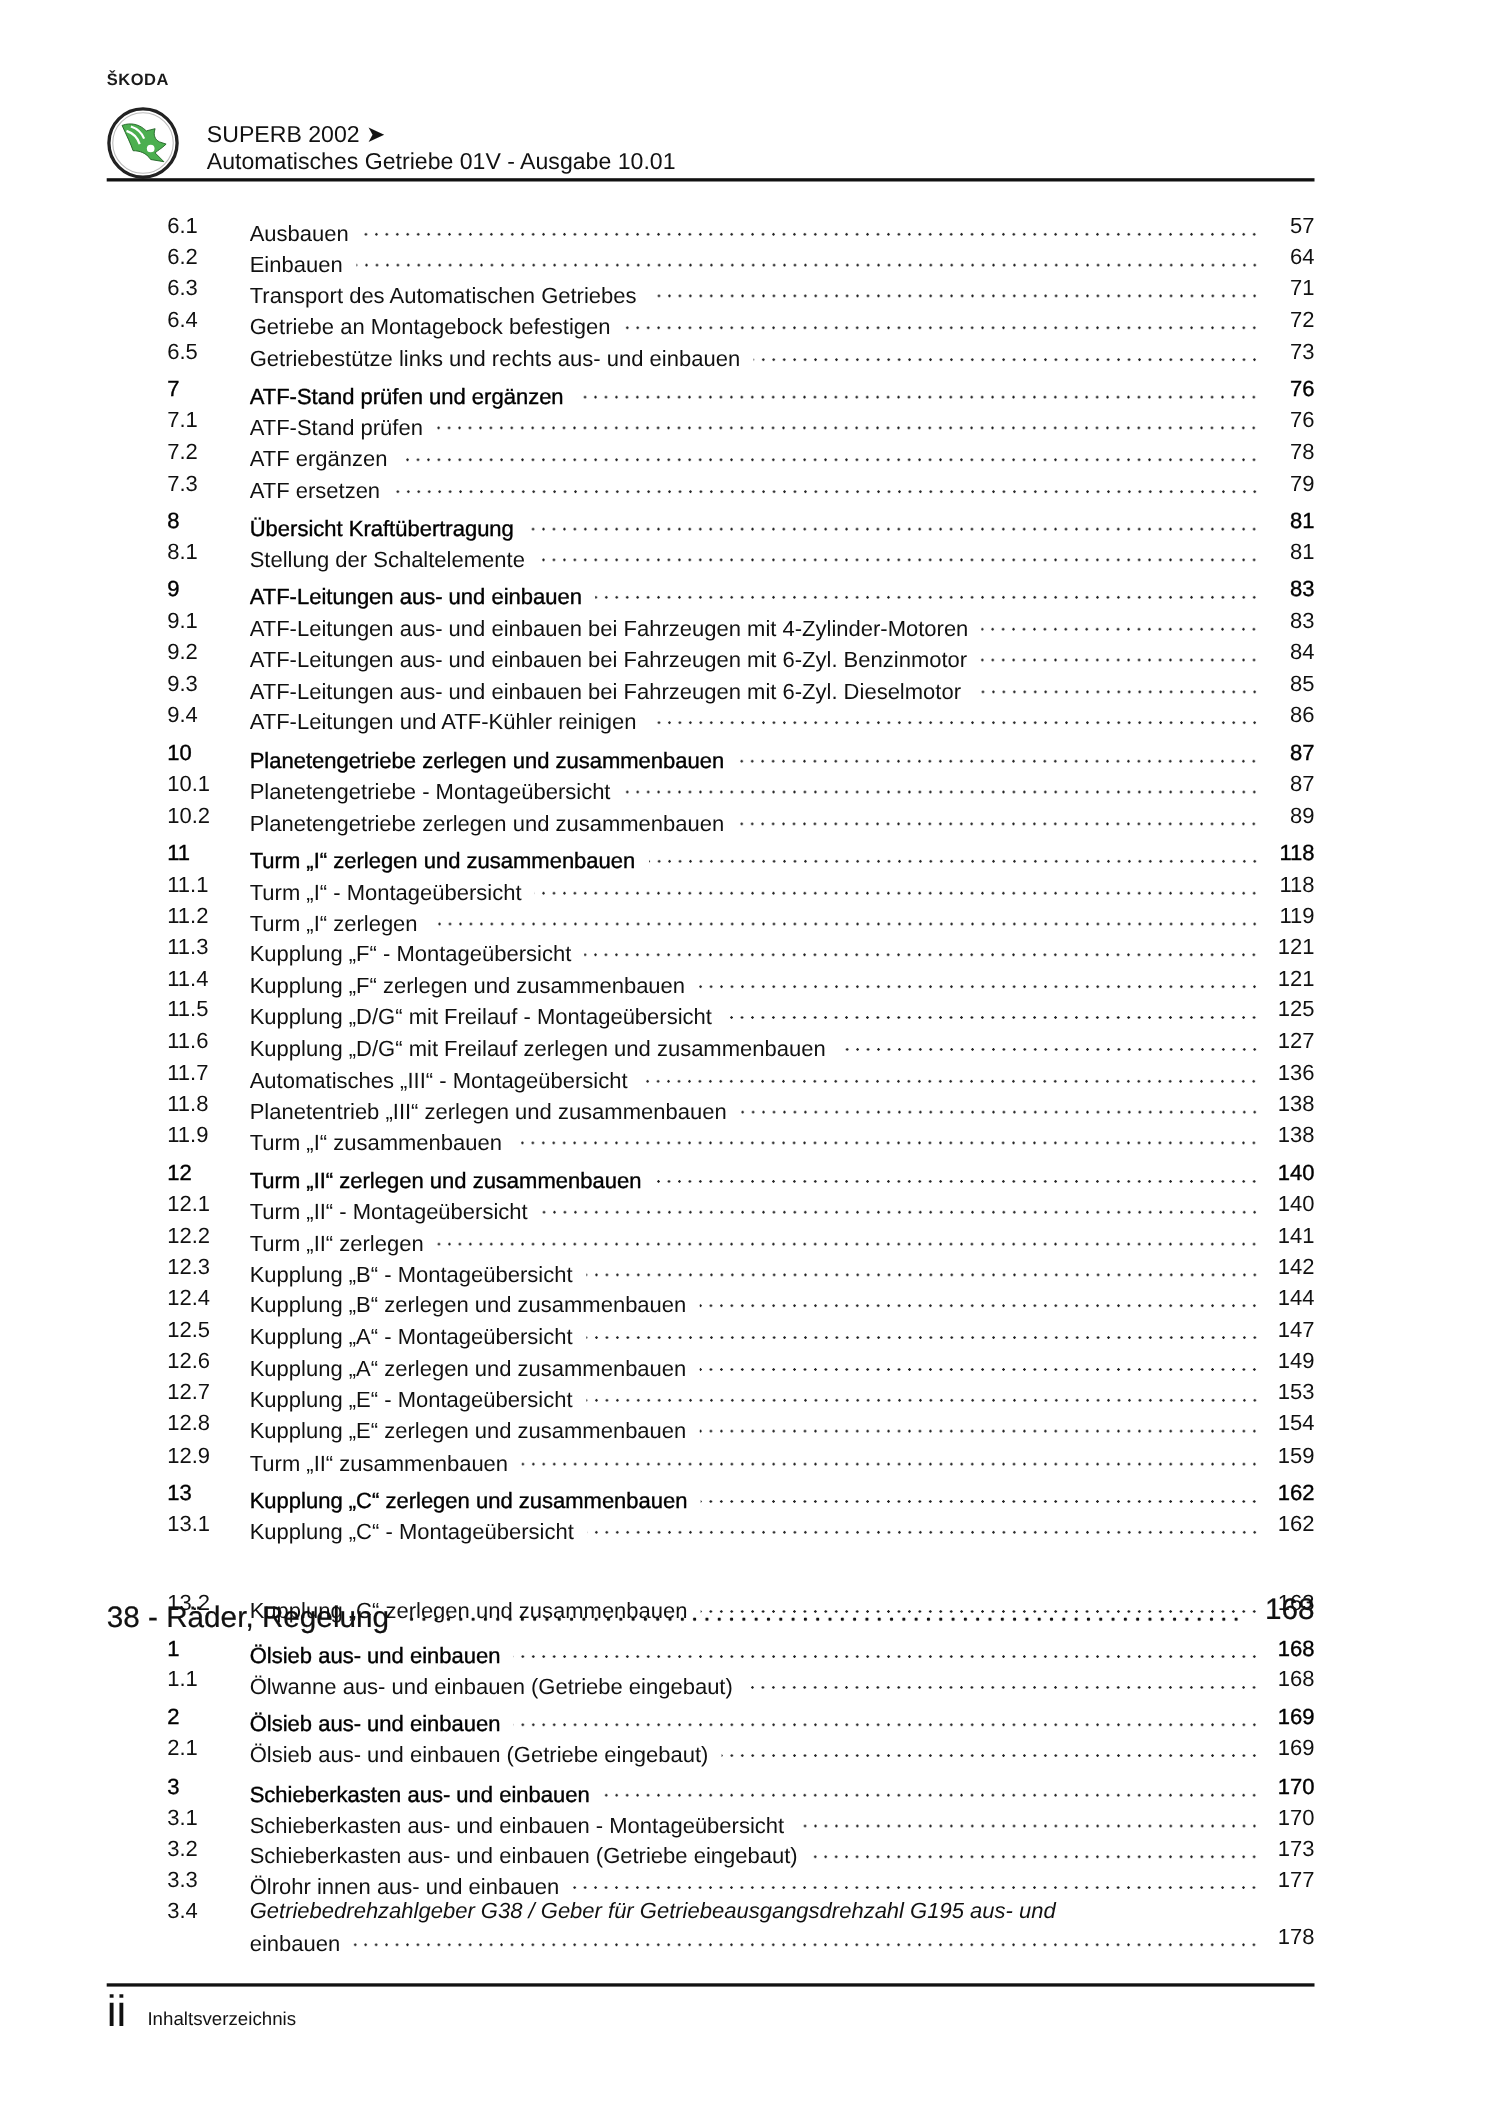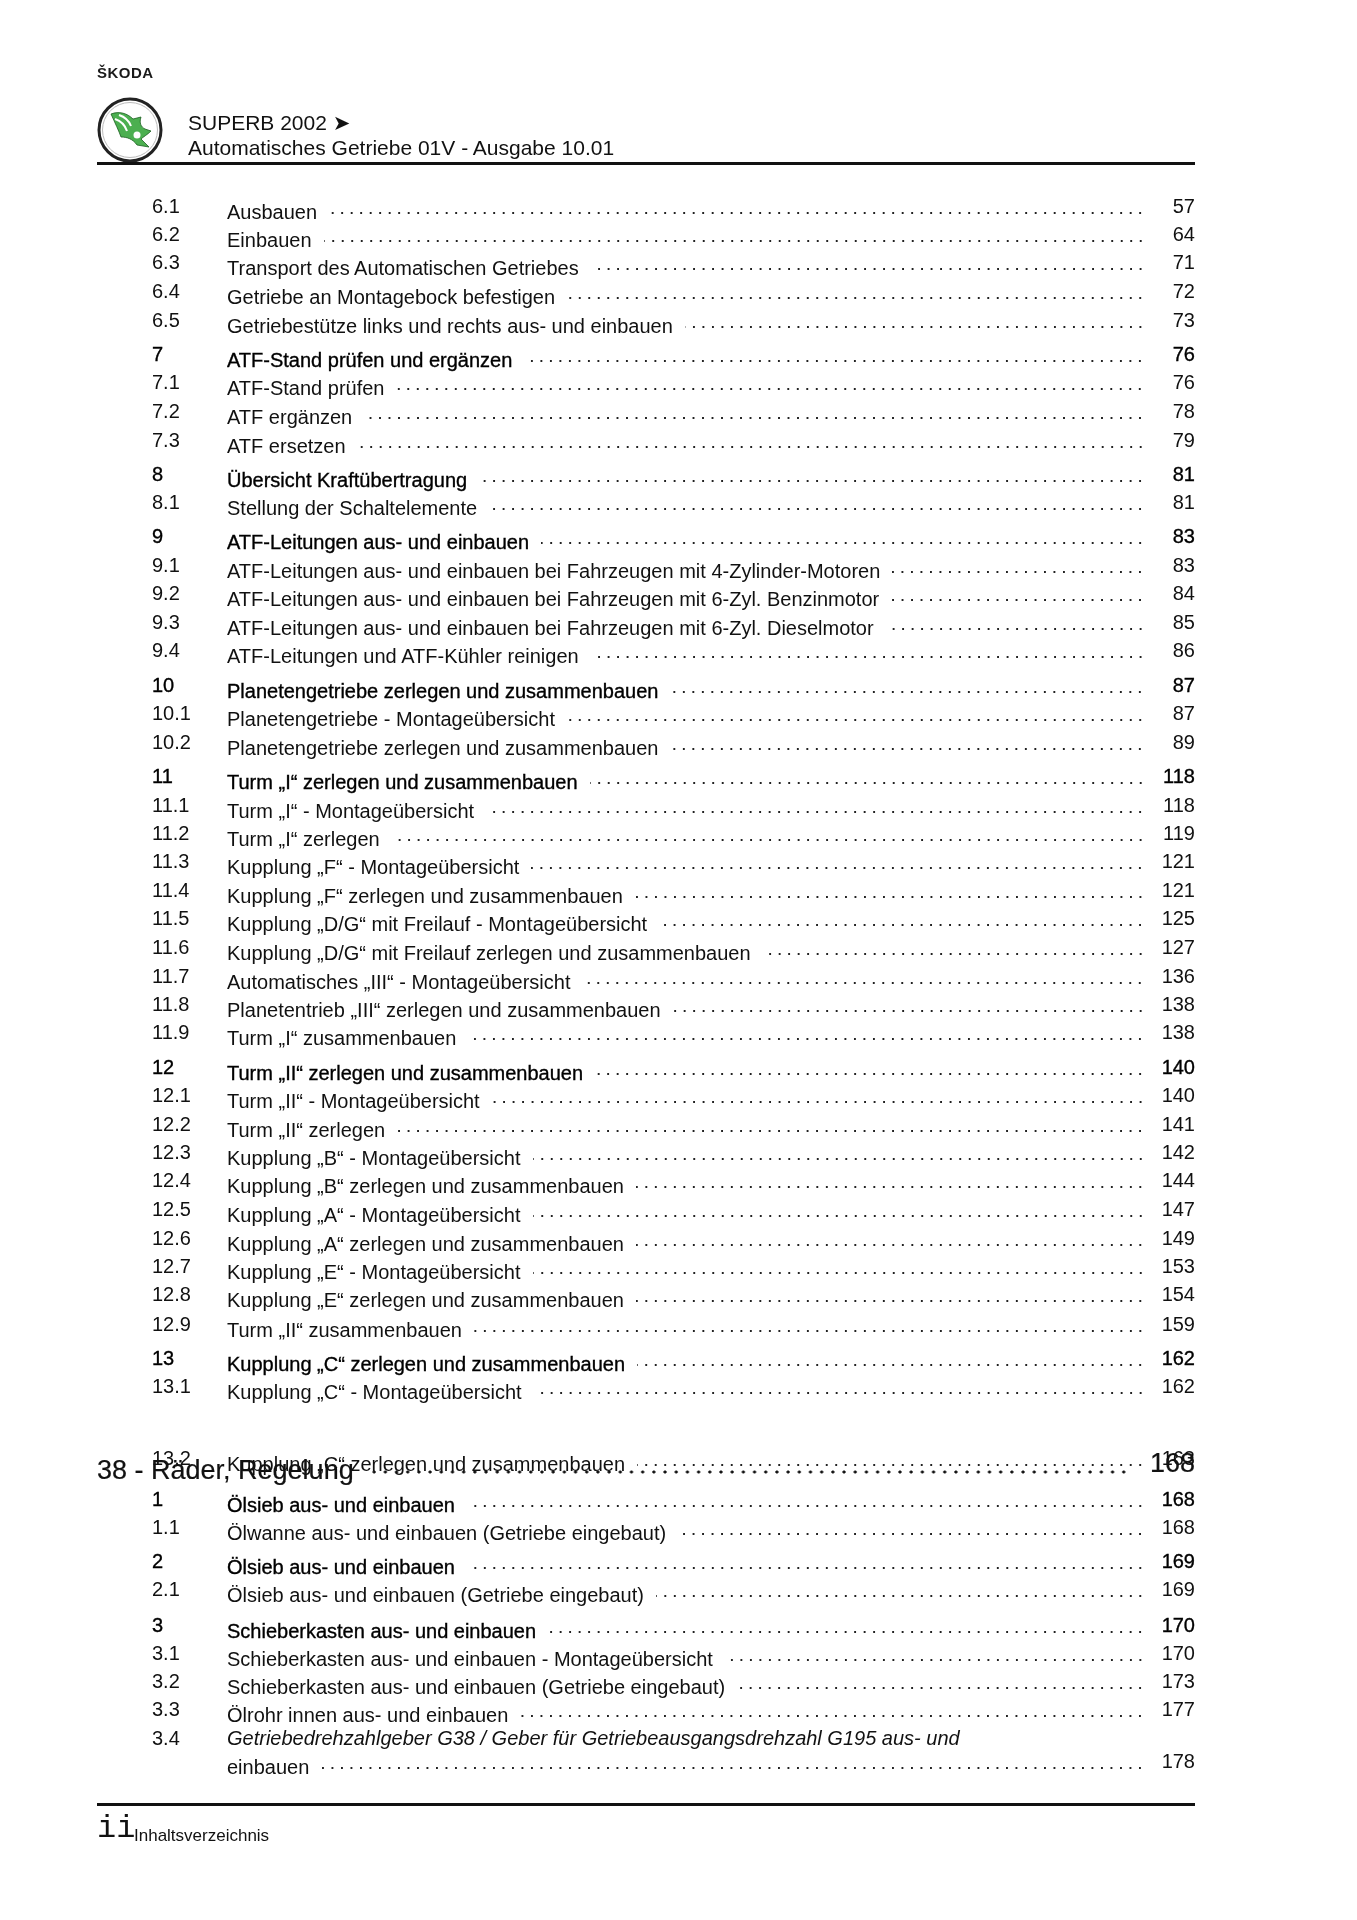--- a/index.html
+++ b/index.html
@@ -26,21 +26,21 @@
   .row .page { position: absolute; right: 0; top: 0; text-align: right; }
   .row.chapter { color: #000; -webkit-text-stroke: 0.35px #000; }
   .row.heading { left: 97px; font-size: 27px; line-height: 32px; height: 32px; -webkit-text-stroke: 0.2px #000; }
   .row.heading .lead { left: 0; right: 66px; text-align: right; }
   .row.heading .dots { height: 32px; background-image: radial-gradient(circle, #111 1.3px, transparent 1.8px); background-size: 11.2px 6px; background-position: right 22px; }
   .row.heading .page { right: 0; }
   .row.multi { height: 50px; }
   .row.multi .txt1 { position: absolute; left: 130px; top: 0; white-space: nowrap; font-style: italic; }
   .row.multi .lead { top: 23px; }
   .row.multi .page { top: 23px; }
-  .footer-num { position: absolute; left: 97px; top: 1811px; font-size: 32px; line-height: 36px; font-family: Liberation Mono, monospace; }
+  .footer-num { position: absolute; left: 97px; top: 1811px; font-size: 40px; line-height: 36px; }
   .footer-label { position: absolute; left: 134px; top: 1826px; font-size: 17px; line-height: 20px; }
 </style>
 </head>
 <body>
 
 <div class="brand">ŠKODA</div>
 <svg class="logo" viewBox="0 0 66 66">
   <circle cx="33" cy="33" r="31" fill="#ffffff" stroke="#222" stroke-width="3"></circle>
   <circle cx="33" cy="33" r="27.5" fill="none" stroke="#bbb" stroke-width="1"></circle>
   <path d="M14 17 C22 14 30 16 36 22 L44 20 C42 26 44 30 48 32 L54 34 C50 38 46 40 44 42 L52 50 L40 48 C36 42 30 40 24 40 C22 34 18 26 14 17 Z" fill="#4caf50" stroke="#1b5e20" stroke-width="0.8"></path>

